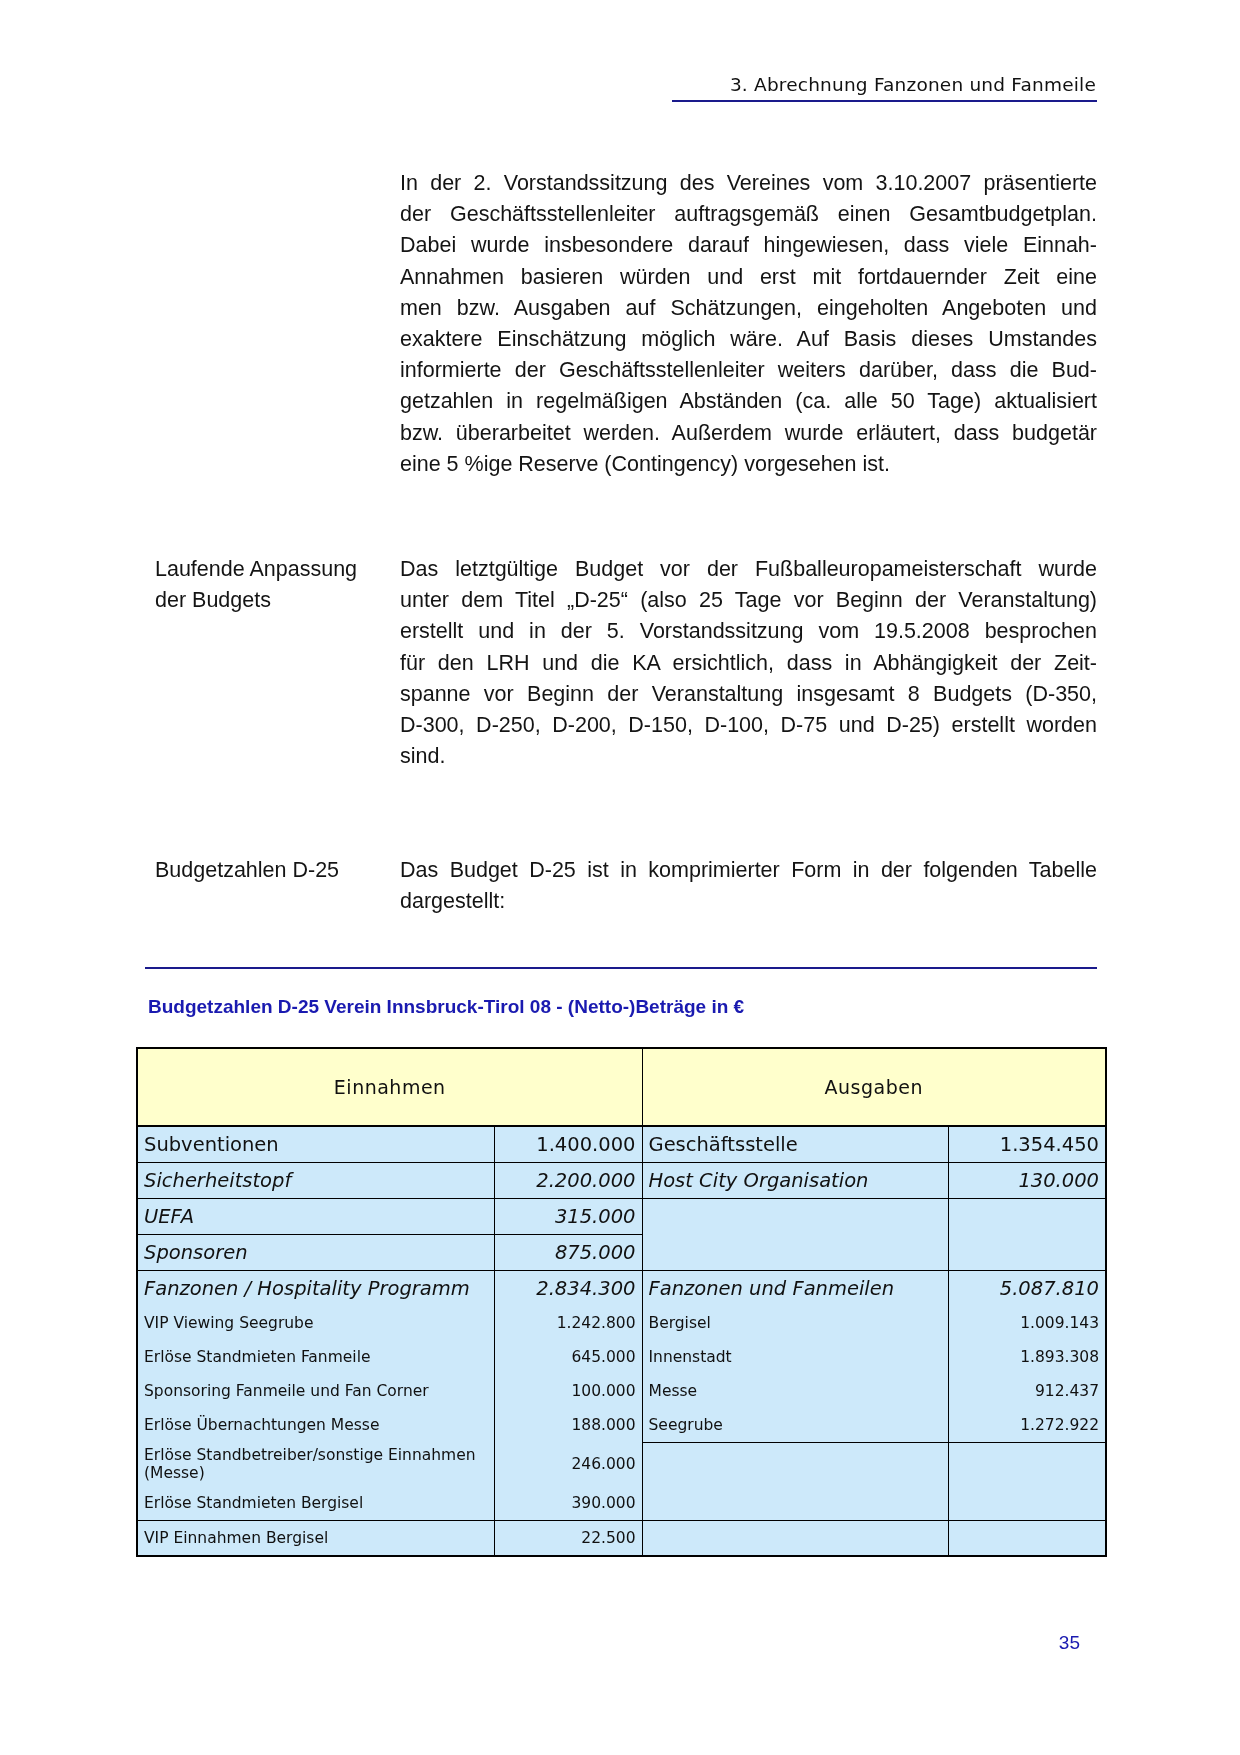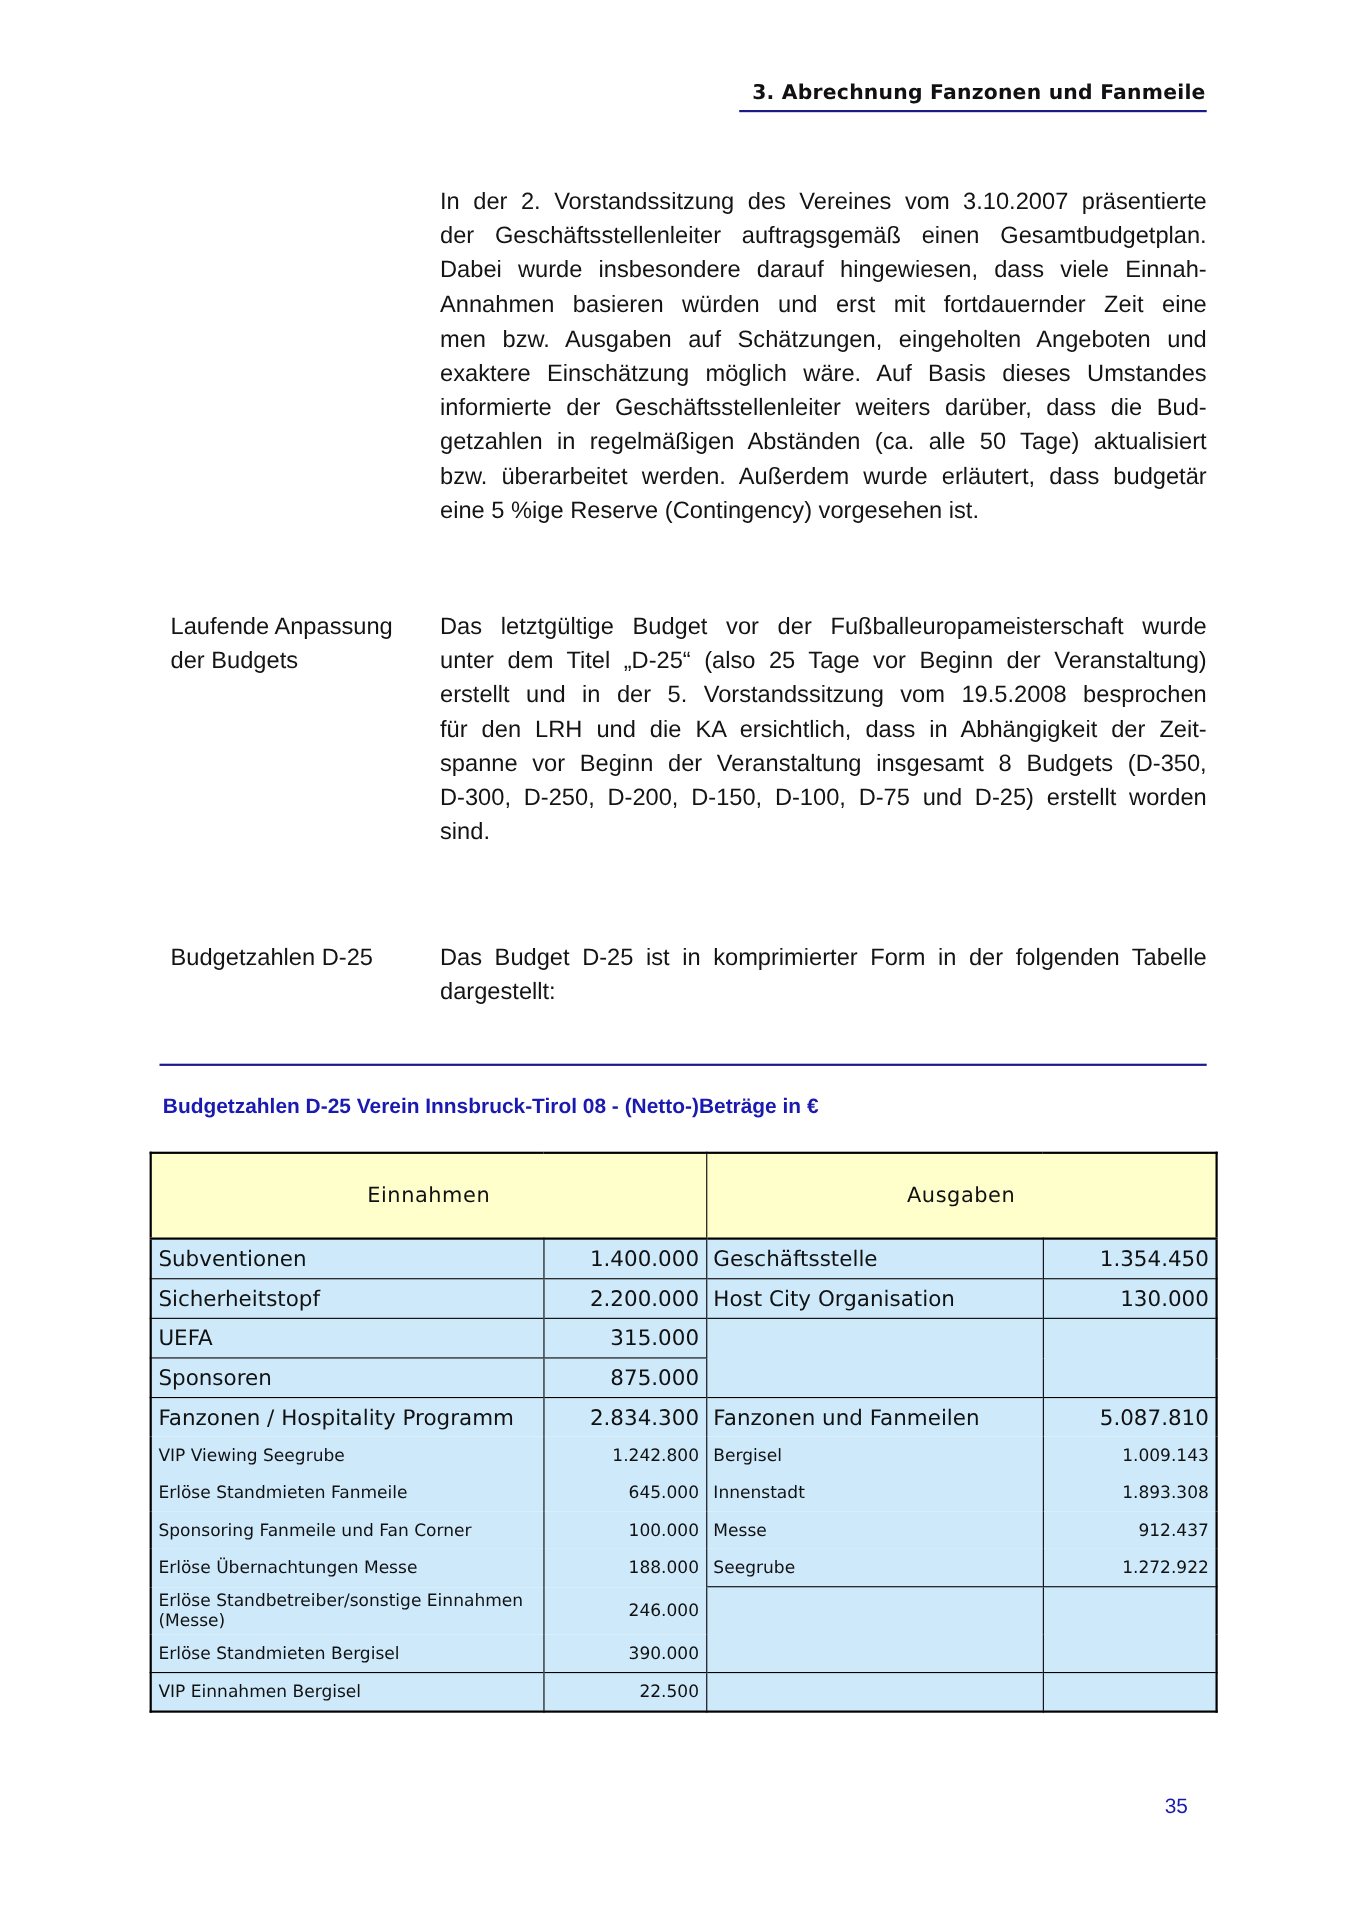--- a/index.html
+++ b/index.html
@@ -1,19 +1,19 @@
 <!DOCTYPE html>
 <html><head>
   <meta charset="utf-8">
   <style>
     html, body { margin: 0; padding: 0; background: #ffffff; }
     body { width: 1240px; height: 1755px; position: relative; overflow: hidden;
       font-family: "Liberation Sans", "DejaVu Sans", sans-serif; color: #111; }
     .running-head { position: absolute; left: 672px; top: 74px; width: 424px; text-align: right;
-      font-family: "DejaVu Sans", sans-serif; font-size: 18.5px; letter-spacing: 0.2px; color: #111; font-weight: bold; }
+      font-family: "DejaVu Sans", sans-serif; font-size: 18.5px; letter-spacing: 0.2px; color: #111; }
     .running-rule { position: absolute; left: 672px; top: 100px; width: 425px; height: 1.5px; background: #1a1a8c; }
     .para { position: absolute; left: 400px; width: 697px; font-size: 21.5px; line-height: 31.2px;
       text-align: justify; color: #141414; font-stretch: condensed; }
     .para .l { display: block; text-align: justify; text-align-last: justify; white-space: nowrap; }
     .para .l.last { text-align-last: left; }
     .margin-note { position: absolute; left: 155px; width: 230px; font-size: 21.5px; line-height: 31.2px; color: #141414; }
     .margin-note span { display: block; white-space: nowrap; }
     .sep-rule { position: absolute; left: 145px; top: 967px; width: 952px; height: 1.5px; background: #1a1a8c; }
     .table-caption { position: absolute; left: 148px; top: 996px; font-size: 19px; color: #1a1ab0; font-weight: bold; }
     .page-number { position: absolute; left: 0; width: 1080px; top: 1632px; text-align: right; font-size: 19px; color: #1a1ab0; }
@@ -24,21 +24,21 @@
     table.budget col.c2 { width: 148px; }
     table.budget col.c3 { width: 306px; }
     table.budget col.c4 { width: 158px; }
     table.budget th { background: #ffffcc; height: 74px; font-weight: normal; font-size: 19px; color: #111;
       border-bottom: 2.5px solid #000; border-right: 1.5px solid #000; letter-spacing: 0.5px; }
     table.budget td { background: #cde9fa; color: #111; padding: 0 6px; white-space: nowrap; vertical-align: middle; }
     table.budget td.num { text-align: right; }
     table.budget td.c1, table.budget td.c3 { border-right: 1.5px solid #000; }
     table.budget td.c2 { border-right: 1.5px solid #000; }
     tr.main td { font-size: 19.5px; height: 35px; }
-    tr.main.bt td { border-top: 1.5px solid #000; }
+    tr.main.bt td { border-top: 1.5px solid #000; font-style: italic; }
     tr.sub td { font-size: 15.5px; height: 34px; }
     tr.sub.tall td { height: 43px; line-height: 18px; white-space: normal; }
     tr.sub td.wrap { white-space: normal; }
     tr.bt td { border-top: 1.5px solid #000; }
   </style>
 </head>
 <body>
 
 <div class="running-head">3. Abrechnung Fanzonen und Fanmeile</div>
 <div class="running-rule"></div>

